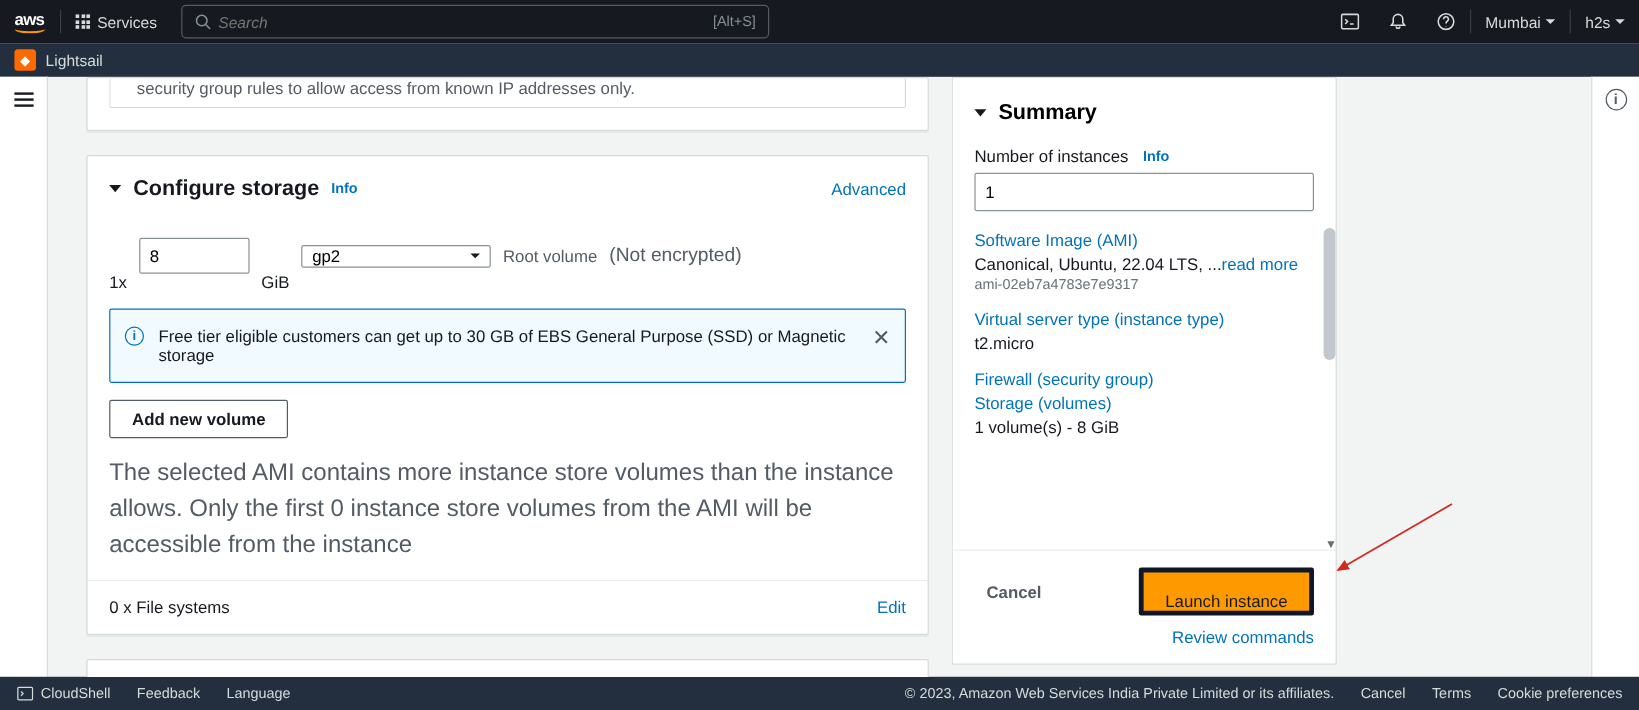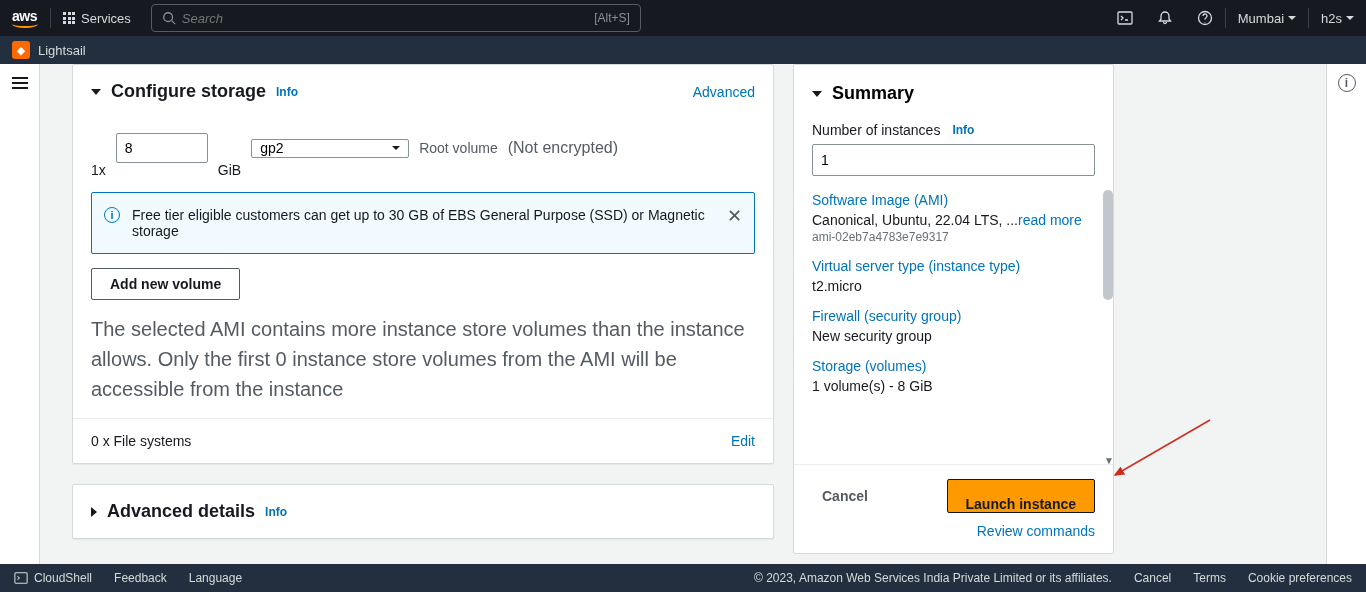--- a/index.html
+++ b/index.html
@@ -72,21 +72,21 @@
 .sum-scroll{position:absolute;right:0;top:68px;width:10px;height:110px;background:#c1c7cd;border-radius:5px;}
 .sum-scroll-down{position:absolute;right:-1px;bottom:-2px;color:#687078;font-size:10px;cursor:pointer;}
 .field-label{color:#16191f;font-size:14px;margin-bottom:6px;display:flex;align-items:center;gap:8px;}
 .input-full{width:100%;height:32px;border:1px solid #879196;border-radius:2px;padding:0 8px;font-size:14px;margin-bottom:16px;}
 .sum-link{color:#0073bb;font-size:14px;cursor:pointer;display:block;margin-bottom:4px;}
 .sum-text{color:#16191f;font-size:14px;margin-bottom:2px;}
 .sum-sub{color:#687078;font-size:12px;margin-bottom:14px;}
 .summary-footer{border-top:1px solid #eaeded;padding:14px 18px;display:flex;flex-direction:column;align-items:flex-end;gap:10px;}
 .footer-row{display:flex;width:100%;align-items:center;}
 .cancel{color:#545b64;font-weight:700;font-size:14px;cursor:pointer;margin-left:10px;}
-.launch-btn{margin-left:auto;background:#ff9900;border:1px solid #0f172a;height:32px;padding:16px 18px;font-weight:700;font-size:14px;color:#16191f;cursor:pointer;border-radius:2px;}
+.launch-btn{margin-left:auto;background:#ff9900;border:4px solid #0f172a;height:32px;padding:16px 18px;font-weight:400;font-size:14px;color:#16191f;cursor:pointer;border-radius:2px;}
 .review{color:#0073bb;font-size:14px;cursor:pointer;}
 
 
 .arrow-svg{position:absolute;left:1105px;top:415px;pointer-events:none;}
 
 
 .footer{position:absolute;bottom:0;left:0;right:0;height:28px;background:#232f3e;display:flex;align-items:center;padding:0 14px;color:#d5dbdb;font-size:12px;gap:22px;}
 .footer .right{margin-left:auto;display:flex;gap:22px;align-items:center;}
 .footer a{color:#d5dbdb;cursor:pointer;}
 .cloudshell{display:flex;align-items:center;gap:6px;cursor:pointer;}
@@ -172,20 +172,25 @@
     <div class="hamburger">
         <div></div>
         <div></div>
         <div></div>
       </div>
   </div>
 
   <div class="main">
     <div style="width:702px;margin-left:12px;">
 
+      <div class="panel">
+        <div class="sec-box" style="border-top:none;margin-top:0;">
+          <div class="sec-text">security group rules to allow access from known IP addresses only.</div>
+        </div>
+      </div>
 
       <div class="panel">
         <div class="panel-header">
           <span class="disclosure"></span>
           <h2>Configure storage</h2>
           <span class="info-link">Info</span>
           <span class="spacer"></span>
           <span class="link">Advanced</span>
         </div>
 
@@ -243,21 +248,20 @@
       <input class="input-full" value="1" style="">
 
       <span class="sum-link">Software Image (AMI)</span>
       <div class="sum-text"><span>Canonical, Ubuntu, 22.04 LTS, ...</span><span class="sum-link" style="display:inline;">read more</span></div>
       <div class="sum-sub">ami-02eb7a4783e7e9317</div>
 
       <span class="sum-link">Virtual server type (instance type)</span>
       <div class="sum-text" style="margin-bottom:14px;">t2.micro</div>
 
       <span class="sum-link">Firewall (security group)</span>
-      <div class="sum-text" style="margin-bottom:14px;">New security group</div>
 
       <span class="sum-link">Storage (volumes)</span>
       <div class="sum-text">1 volume(s) - 8 GiB</div>
 
       <div class="sum-scroll"></div>
       <div class="sum-scroll-down">▼</div>
     </div>
     <div class="summary-footer">
       <div class="footer-row">
         <span class="cancel">Cancel</span>

